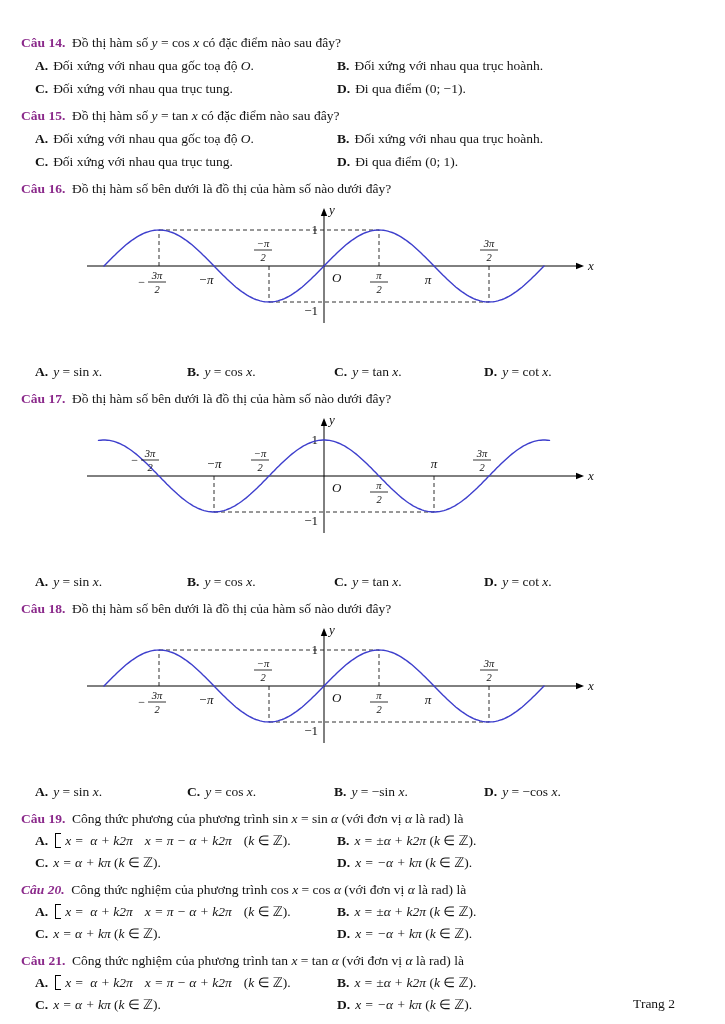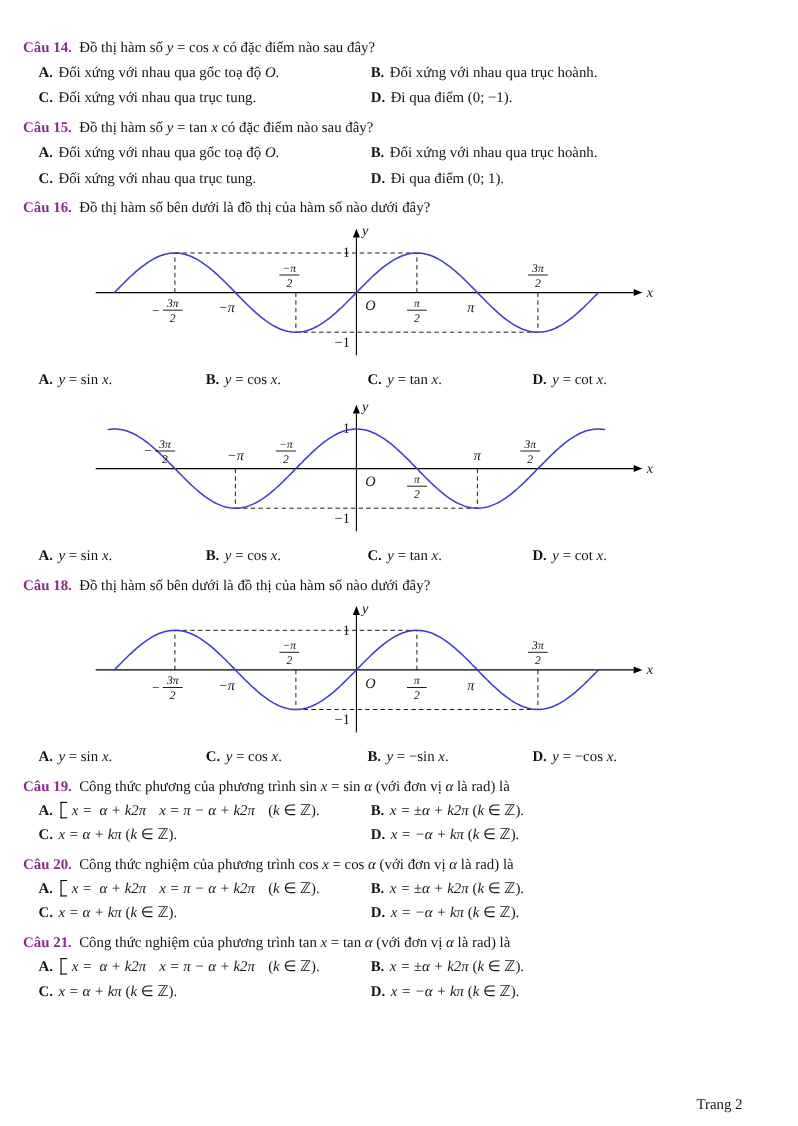--- a/index.html
+++ b/index.html
@@ -9,21 +9,21 @@
     padding:31px 49px 0 21px;
     font-family:"Liberation Serif", serif;
     font-size:13.5px; color:#141414;
   }
   .question{margin-bottom:4px;}
   .q-title{line-height:23px;}
   .q-num{font-weight:bold;}
   .m{font-style:italic;}
   .opts{padding-left:14px; line-height:23px;}
   .opts.two{display:grid; grid-template-columns:302px 1fr;}
-  .opts.four{display:grid; grid-template-columns:152px 147px 150px auto;}
+  .opts.four{display:grid; grid-template-columns:152px 147px 150px auto;margin-top:27px;}
   .opt-label{font-weight:bold; margin-right:5px;}
   .sysrow{display:grid; grid-template-columns:302px 1fr; align-items:center; padding-left:14px; margin:2px 0;}
   .sys-a{display:flex; align-items:center;}
   .bracket{width:5px; align-self:stretch; border-left:1.4px solid #000;
            border-top:1.4px solid #000; border-bottom:1.4px solid #000; margin:1px 4px 1px 2px;}
   .sys-lines{display:flex; line-height:17px;gap:12px;}
   .sys-suffix{margin-left:12px;}
   .opt-b-center{display:flex; align-items:center;}
   .graph{height:133px; margin-left:58px;}
   .footer{position:absolute; right:50px; bottom:12px; font-size:13.5px;}
@@ -87,20 +87,21 @@
             <text x="410" y="60.5" font-size="10.5" text-anchor="middle" font-family="Liberation Serif, serif" fill="#111" font-style="italic">2</text>
           </svg></div>
         <div class="opts four">
           <div><span class="opt-label">A.</span><span><span class="m">y</span><span> = sin </span><span class="m">x</span><span>.</span></span></div>
           <div><span class="opt-label">B.</span><span><span class="m">y</span><span> = cos </span><span class="m">x</span><span>.</span></span></div>
           <div><span class="opt-label">C.</span><span><span class="m">y</span><span> = tan </span><span class="m">x</span><span>.</span></span></div>
           <div><span class="opt-label">D.</span><span><span class="m">y</span><span> = cot </span><span class="m">x</span><span>.</span></span></div>
         </div>
       </section>
       <section class="question">
+        <div class="q-title"><span class="q-num" style="color: rgb(139, 42, 139);">Câu 17.</span>&nbsp; <span><span>Đồ thị hàm số bên dưới là đồ thị của hàm số nào dưới đây?</span></span></div>
         <div class="graph"><svg width="520" height="133" viewBox="0 0 520 133">
             <line x1="8" y1="66" x2="497" y2="66" stroke="#000" stroke-width="1"></line>
             <polygon points="497,62.8 505,66 497,69.2" fill="#000"></polygon>
             <line x1="245" y1="123" x2="245" y2="16" stroke="#000" stroke-width="1"></line>
             <polygon points="241.8,16 248.2,16 245,8" fill="#000"></polygon>
             <text x="509" y="70" font-size="13" text-anchor="start" font-family="Liberation Serif, serif" fill="#111" font-style="italic">x</text>
             <text x="250" y="14" font-size="13" text-anchor="start" font-family="Liberation Serif, serif" fill="#111" font-style="italic">y</text>
             <text x="239" y="34" font-size="13" text-anchor="end" font-family="Liberation Serif, serif" fill="#111">1</text>
             <text x="239" y="115" font-size="13" text-anchor="end" font-family="Liberation Serif, serif" fill="#111">−1</text>
             <text x="253" y="82" font-size="13" text-anchor="start" font-family="Liberation Serif, serif" fill="#111" font-style="italic">O</text>
@@ -189,21 +190,21 @@
             <span class="opt-label">B.</span>
             <span><span class="m">x = ±α + k2π</span><span> (</span><span class="m">k</span><span> ∈ ℤ).</span></span>
           </div>
         </div>
         <div class="opts two">
           <div><span class="opt-label">C.</span><span><span class="m">x = α + kπ</span><span> (</span><span class="m">k</span><span> ∈ ℤ).</span></span></div>
           <div><span class="opt-label">D.</span><span><span class="m">x = −α + kπ</span><span> (</span><span class="m">k</span><span> ∈ ℤ).</span></span></div>
         </div>
       </section>
       <section class="question">
-        <div class="q-title"><span class="q-num" style="color: rgb(139, 42, 139);">Câu 20.</span>&nbsp; <span><span>Công thức nghiệm của phương trình cos </span><span class="m">x</span><span> = cos </span><span class="m">α</span><span> (với đơn vị </span><span class="m">α</span><span> là rad) là</span></span></div>
+        <div class="q-title"><span class="q-num" style="color: rgb(139, 42, 139); font-style: italic;">Câu 20.</span>&nbsp; <span><span>Công thức nghiệm của phương trình cos </span><span class="m">x</span><span> = cos </span><span class="m">α</span><span> (với đơn vị </span><span class="m">α</span><span> là rad) là</span></span></div>
         <div class="sysrow">
           <div class="sys-a">
             <span class="opt-label">A.</span>
             <span class="bracket"></span>
             <span class="sys-lines">
               <span><span class="m">x = &nbsp;α + k2π</span></span>
               <span><span class="m">x = π − α + k2π</span></span>
             </span>
             <span class="sys-suffix"><span>(</span><span class="m">k</span><span> ∈ ℤ).</span></span>
           </div>

